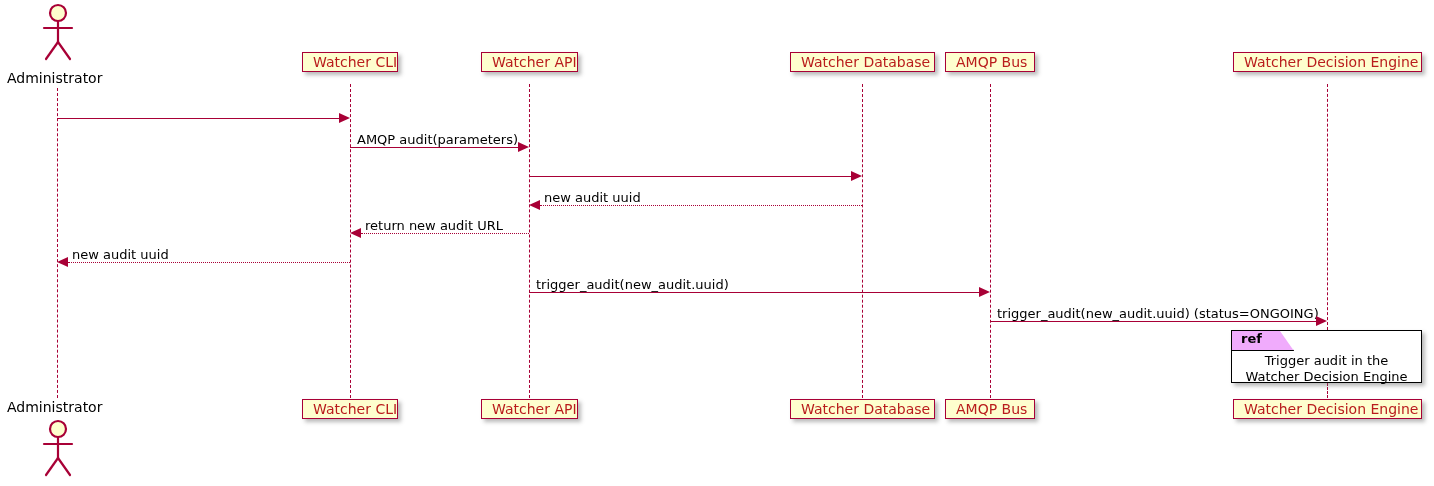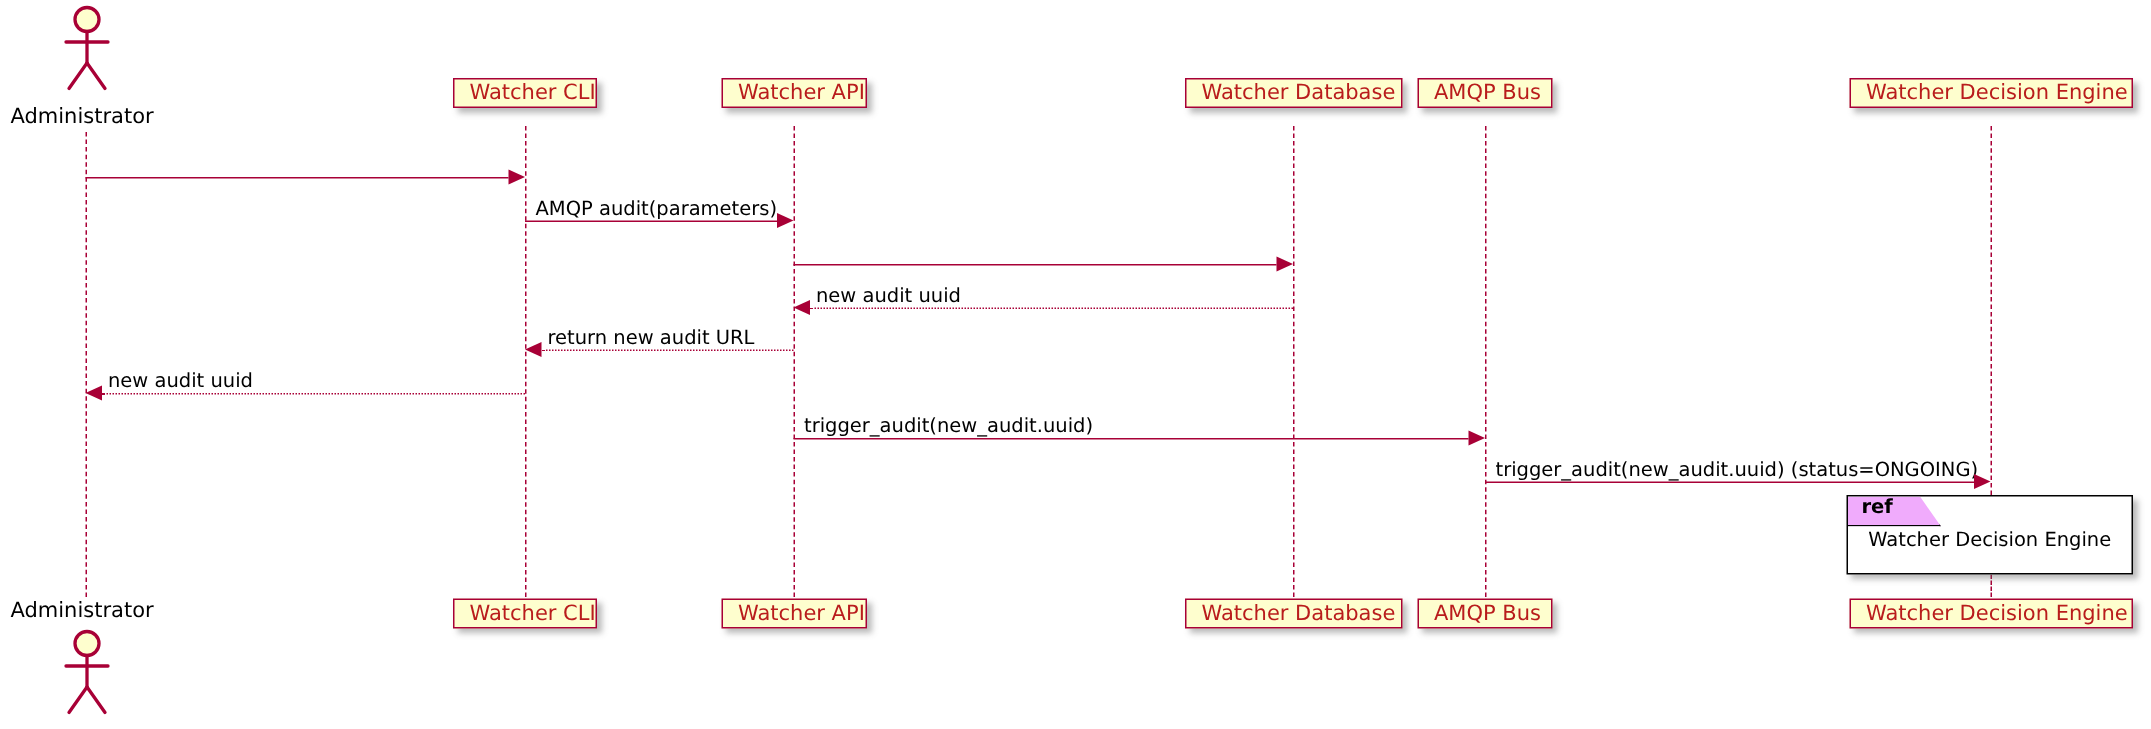--- a/index.html
+++ b/index.html
@@ -196,20 +196,21 @@
 
   <div class="msg-label" style="left:997px; top:307px;">trigger_audit(new_audit.uuid) (status=ONGOING)</div>
   <div class="msg-line" style="left:990px; top:321px; width:326px;"></div>
   <div class="arrow-head right" style="left:1316px; top:316px;"></div>
 
   <div class="ref-box" style="left:1231px; top:330px; width:191px; height:53px;">
     <div class="ref-tab">
       <span>ref</span>
     </div>
     <div class="ref-body">
+      <div>Trigger audit in the</div>
       <div>Watcher Decision Engine</div>
     </div>
   </div>
 
   <div class="participant" style="left:302px; top:399px; width:96px;">
     <span>Watcher CLI</span>
   </div>
   <div class="participant" style="left:481px; top:399px; width:97px;">
     <span>Watcher API</span>
   </div>

